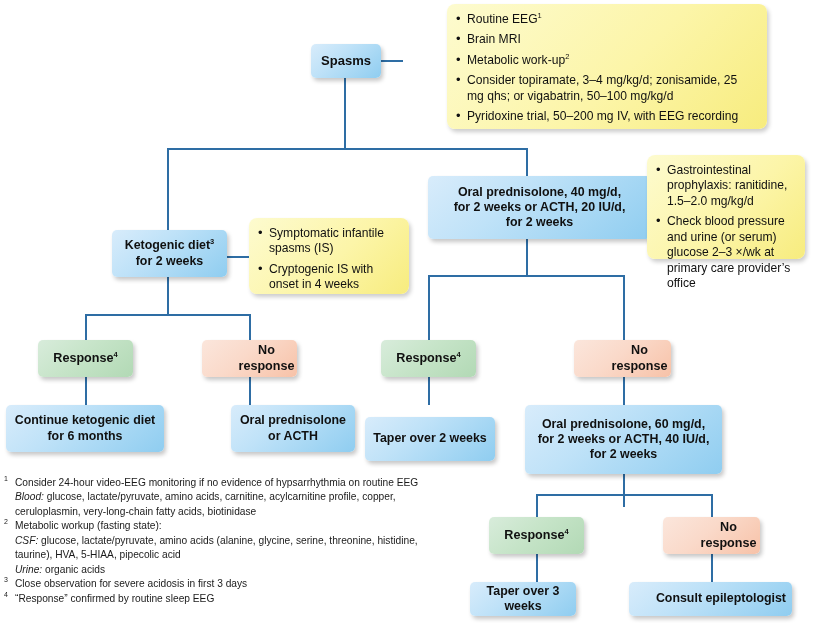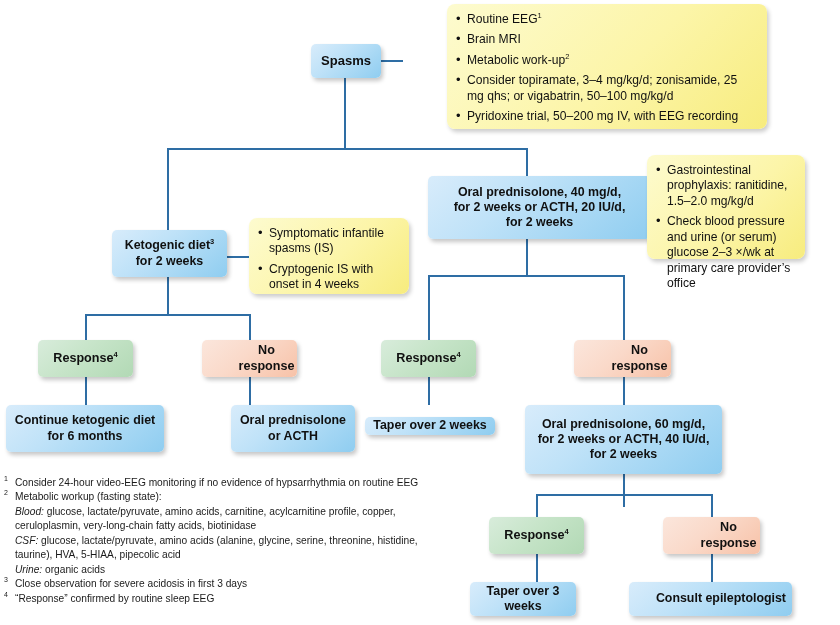--- a/index.html
+++ b/index.html
@@ -163,21 +163,21 @@
     </span>
   </div>
 
   <div class="node blue" style="left:187px;top:405px;width:124px;height:47px;font-size:12.4px;margin-left:44px;">
     <span>
       <span>Oral prednisolone</span><br>
       <span>or ACTH</span>
     </span>
   </div>
 
-  <div class="node blue" style="left:365px;top:417px;width:130px;height:18px;font-size:12.4px;">
+  <div class="node blue" style="left:365px;top:417px;width:130px;height:44px;font-size:12.4px;">
     <span>Taper over 2 weeks</span>
   </div>
 
   <div class="node blue" style="left:525px;top:405px;width:197px;height:69px;font-size:12.4px;">
     <span>
       <span>Oral prednisolone, 60 mg/d,</span><br>
       <span>for 2 weeks or ACTH, 40 IU/d,</span><br>
       <span>for 2 weeks</span>
     </span>
   </div>
@@ -220,28 +220,28 @@
       <li><span>Gastrointestinal prophylaxis: ranitidine, 1.5–2.0 mg/kg/d</span></li>
       <li><span>Check blood pressure and urine (or serum) glucose 2–3 ×/wk at primary care provider’s office</span></li>
     </ul>
   </div>
 
   <div id="footnotes">
     <div class="fn">
       <span class="mk">1</span>
       <span>Consider 24-hour video-EEG monitoring if no evidence of hypsarrhythmia on routine EEG</span>
     </div>
-    <div class="fn">
-      <span class="mk">2</span>
-      <span>Metabolic workup (fasting state):</span>
-    </div>
     <div class="fn ind">
       <span class="it">Blood:</span>
       <span>glucose, lactate/pyruvate, amino acids, carnitine, acylcarnitine profile, copper, ceruloplasmin, very-long-chain fatty acids, biotinidase</span>
     </div>
+    <div class="fn">
+      <span class="mk">2</span>
+      <span>Metabolic workup (fasting state):</span>
+    </div>
     <div class="fn ind">
       <span class="it">CSF:</span>
       <span>glucose, lactate/pyruvate, amino acids (alanine, glycine, serine, threonine, histidine, taurine), HVA, 5-HIAA, pipecolic acid</span>
     </div>
     <div class="fn ind">
       <span class="it">Urine:</span>
       <span>organic acids</span>
     </div>
     <div class="fn">
       <span class="mk">3</span>

